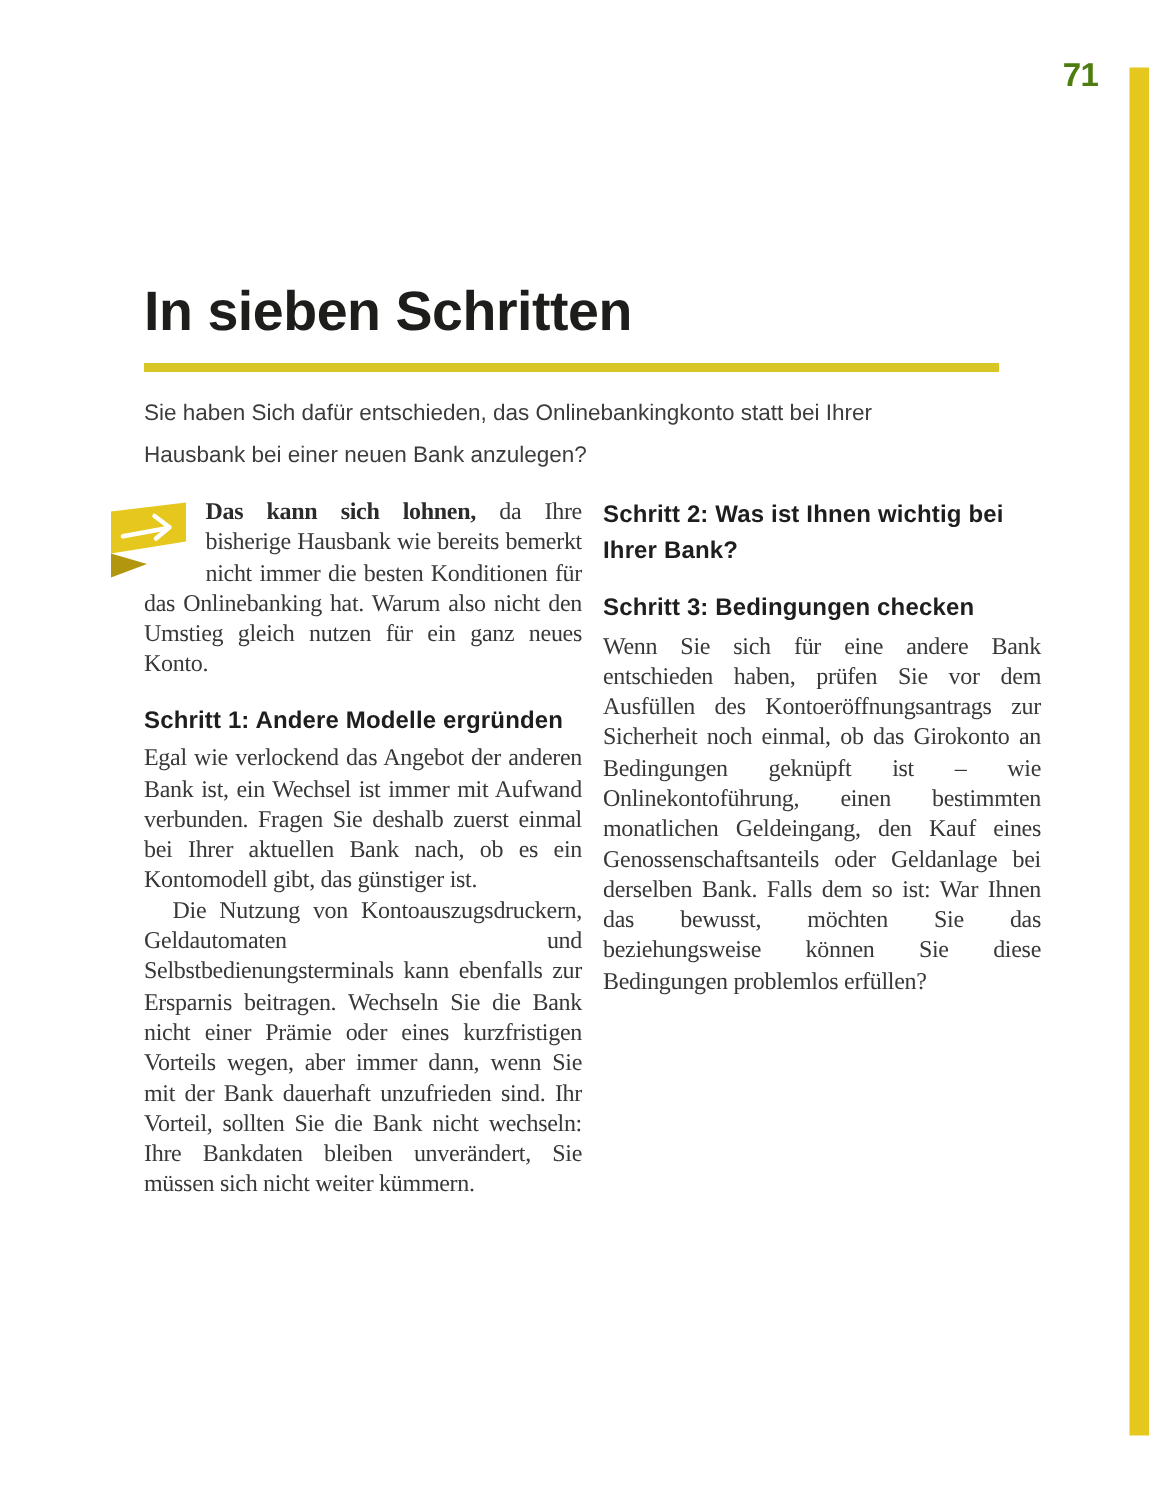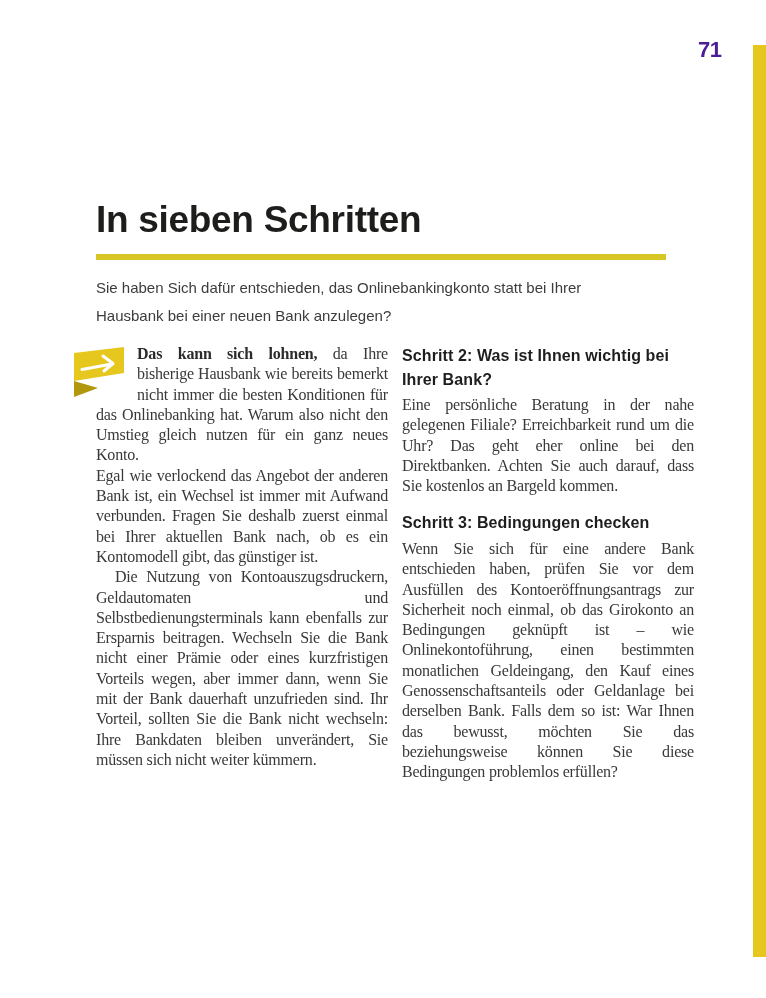--- a/index.html
+++ b/index.html
@@ -14,31 +14,31 @@
   html,body{margin:0;padding:0;background:#fff;}
   .page{
     position:relative;
     width:766px;height:998px;
     background:#ffffff;
     overflow:hidden;
     font-family:"Liberation Sans",sans-serif;
   }
   .page-number{
     position:absolute;top:37px;left:698px;width:34px;
-    text-align:left;
-    font-size:22px;font-weight:700;color:#4c1d95;
+    text-align:right;
+    font-size:22px;font-weight:700;color:#4d7c0f;
     letter-spacing:-0.5px;
   }
   .edge-bar{
     position:absolute;top:45px;right:0;
     width:13px;height:912px;
     background:var(--accent);
   }
   .content{
-    position:absolute;left:96px;top:200px;width:598px;
+    position:absolute;left:96px;top:188px;width:598px;
   }
   .article-title{
     margin:0;
     font-size:37px;line-height:40px;font-weight:700;
     color:var(--title-color);letter-spacing:-0.3px;
   }
   .article-title span{display:block;}
   .title-rule{
     width:570px;height:6px;margin-top:14px;
     background:var(--rule);
@@ -106,27 +106,27 @@
           <span class="intro-icon">
             <svg width="58" height="62" viewBox="0 0 58 62" xmlns="http://www.w3.org/2000/svg">
               <polygon class="icon-band" points="4,8 54,2 54,28 4,36"></polygon>
               <polygon class="icon-fold" points="4,36 28,43 4,52"></polygon>
               <path class="icon-arrow" d="M12,24.5 L42,19"></path>
               <path class="icon-arrow" d="M33,11 L43,18.5 L34,26"></path>
             </svg>
           </span><b class="leadin">Das kann sich lohnen,</b><span> da Ihre bisherige Hausbank wie bereits bemerkt nicht immer die besten Konditionen für das Onlinebanking hat. Warum also nicht den Umstieg gleich nutzen für ein ganz neues Konto.</span>
         </p>
 
+        <h2 class="step-heading">Schritt 1: Andere Modelle ergründen</h2>
         <p class="body">Egal wie verlockend das Angebot der anderen Bank ist, ein Wechsel ist immer mit Aufwand verbunden. Fragen Sie deshalb zuerst einmal bei Ihrer aktuellen Bank nach, ob es ein Kontomodell gibt, das günstiger ist.</p>
         <p class="body indent">Die Nutzung von Kontoauszugsdruckern, Geldautomaten und Selbstbedienungsterminals kann ebenfalls zur Ersparnis beitragen. Wechseln Sie die Bank nicht einer Prämie oder eines kurzfristigen Vorteils wegen, aber immer dann, wenn Sie mit der Bank dauerhaft unzufrieden sind. Ihr Vorteil, sollten Sie die Bank nicht wechseln: Ihre Bankdaten bleiben unverändert, Sie müssen sich nicht weiter kümmern.</p>
       </div>
 
       <div class="col">
         <h2 class="step-heading">Schritt 2: Was ist Ihnen wichtig bei Ihrer Bank?</h2>
-        <p class="body">Eine persönliche Beratung in der nahe gelegenen Filiale? Erreichbarkeit rund um die Uhr? Das geht eher online bei den Direktbanken. Achten Sie auch darauf, dass Sie kostenlos an Bargeld kommen.</p>
 
         <h2 class="step-heading">Schritt 3: Bedingungen checken</h2>
         <p class="body">Wenn Sie sich für eine andere Bank entschieden haben, prüfen Sie vor dem Ausfüllen des Kontoeröffnungsantrags zur Sicherheit noch einmal, ob das Girokonto an Bedingungen geknüpft ist – wie Onlinekontoführung, einen bestimmten monatlichen Geldeingang, den Kauf eines Genossenschaftsanteils oder Geldanlage bei derselben Bank. Falls dem so ist: War Ihnen das bewusst, möchten Sie das beziehungsweise können Sie diese Bedingungen problemlos erfüllen?</p>
       </div>
 
     </div>
   </div>
 </div>
 
 </body></html>

